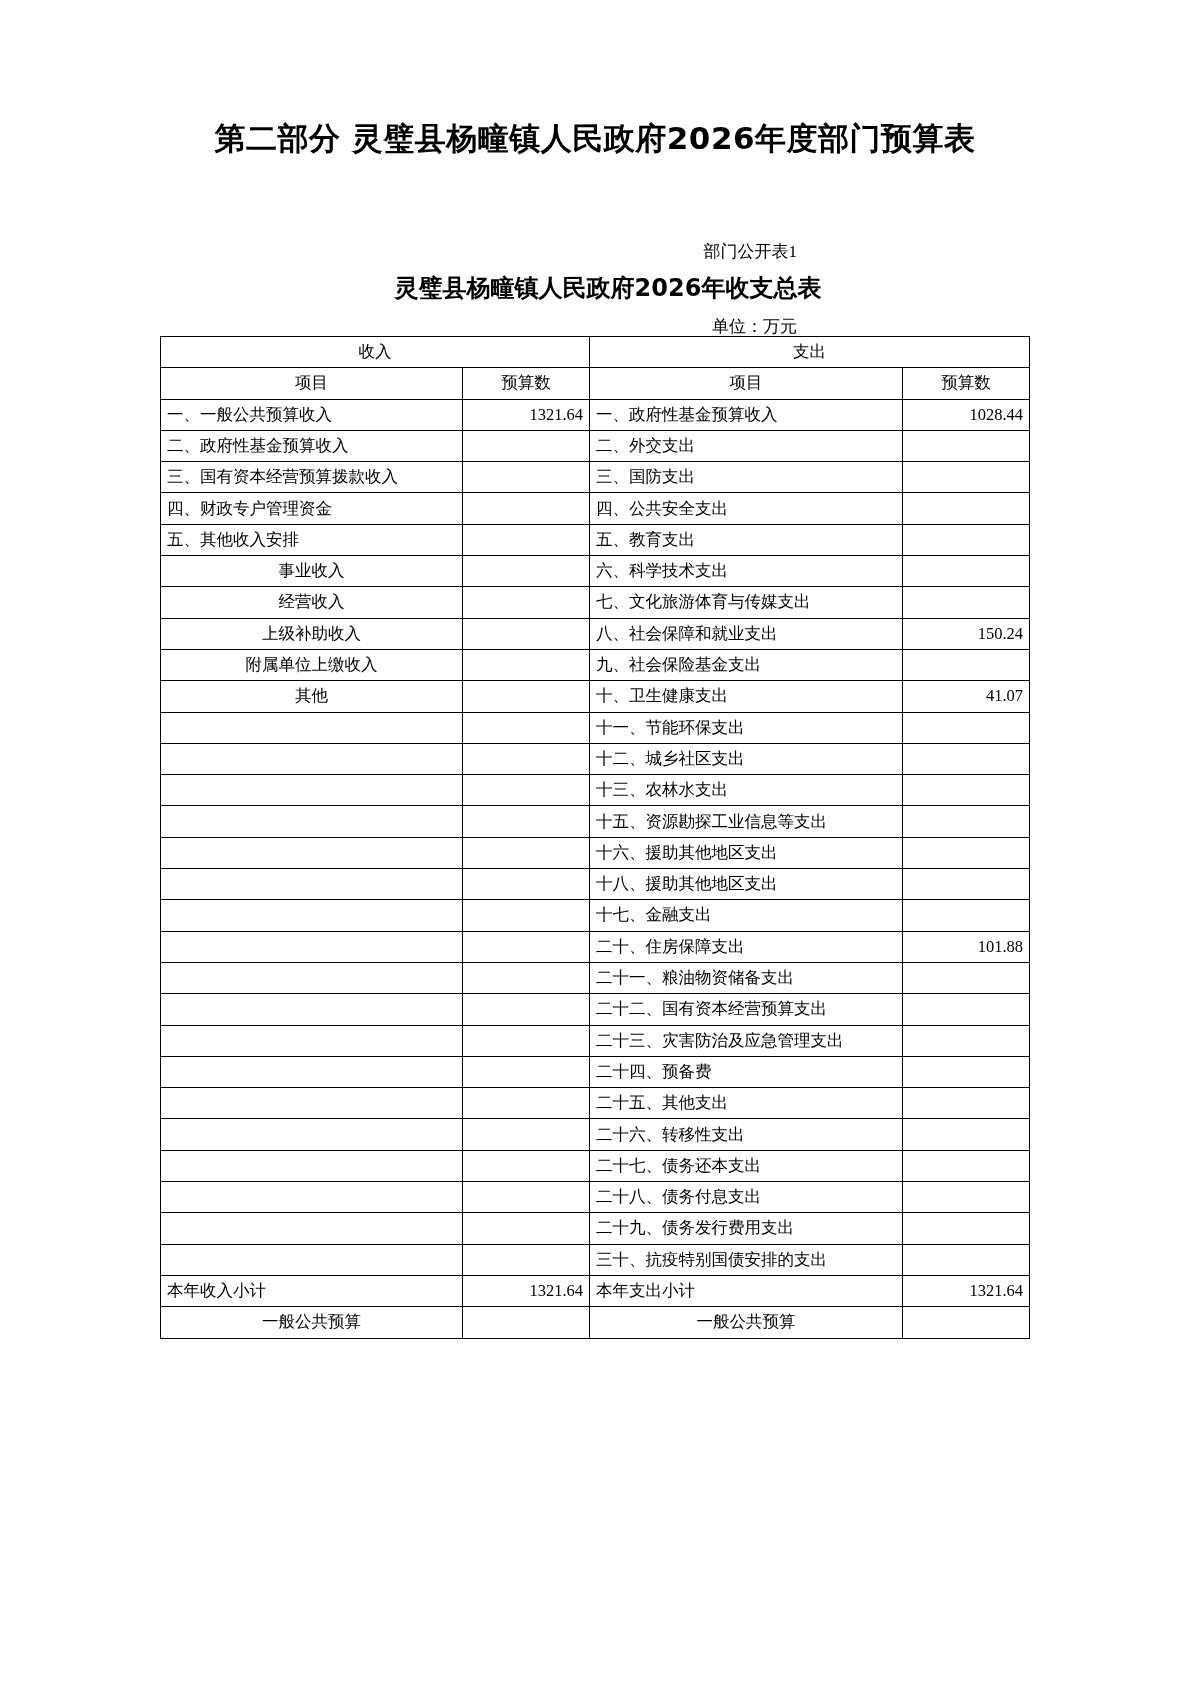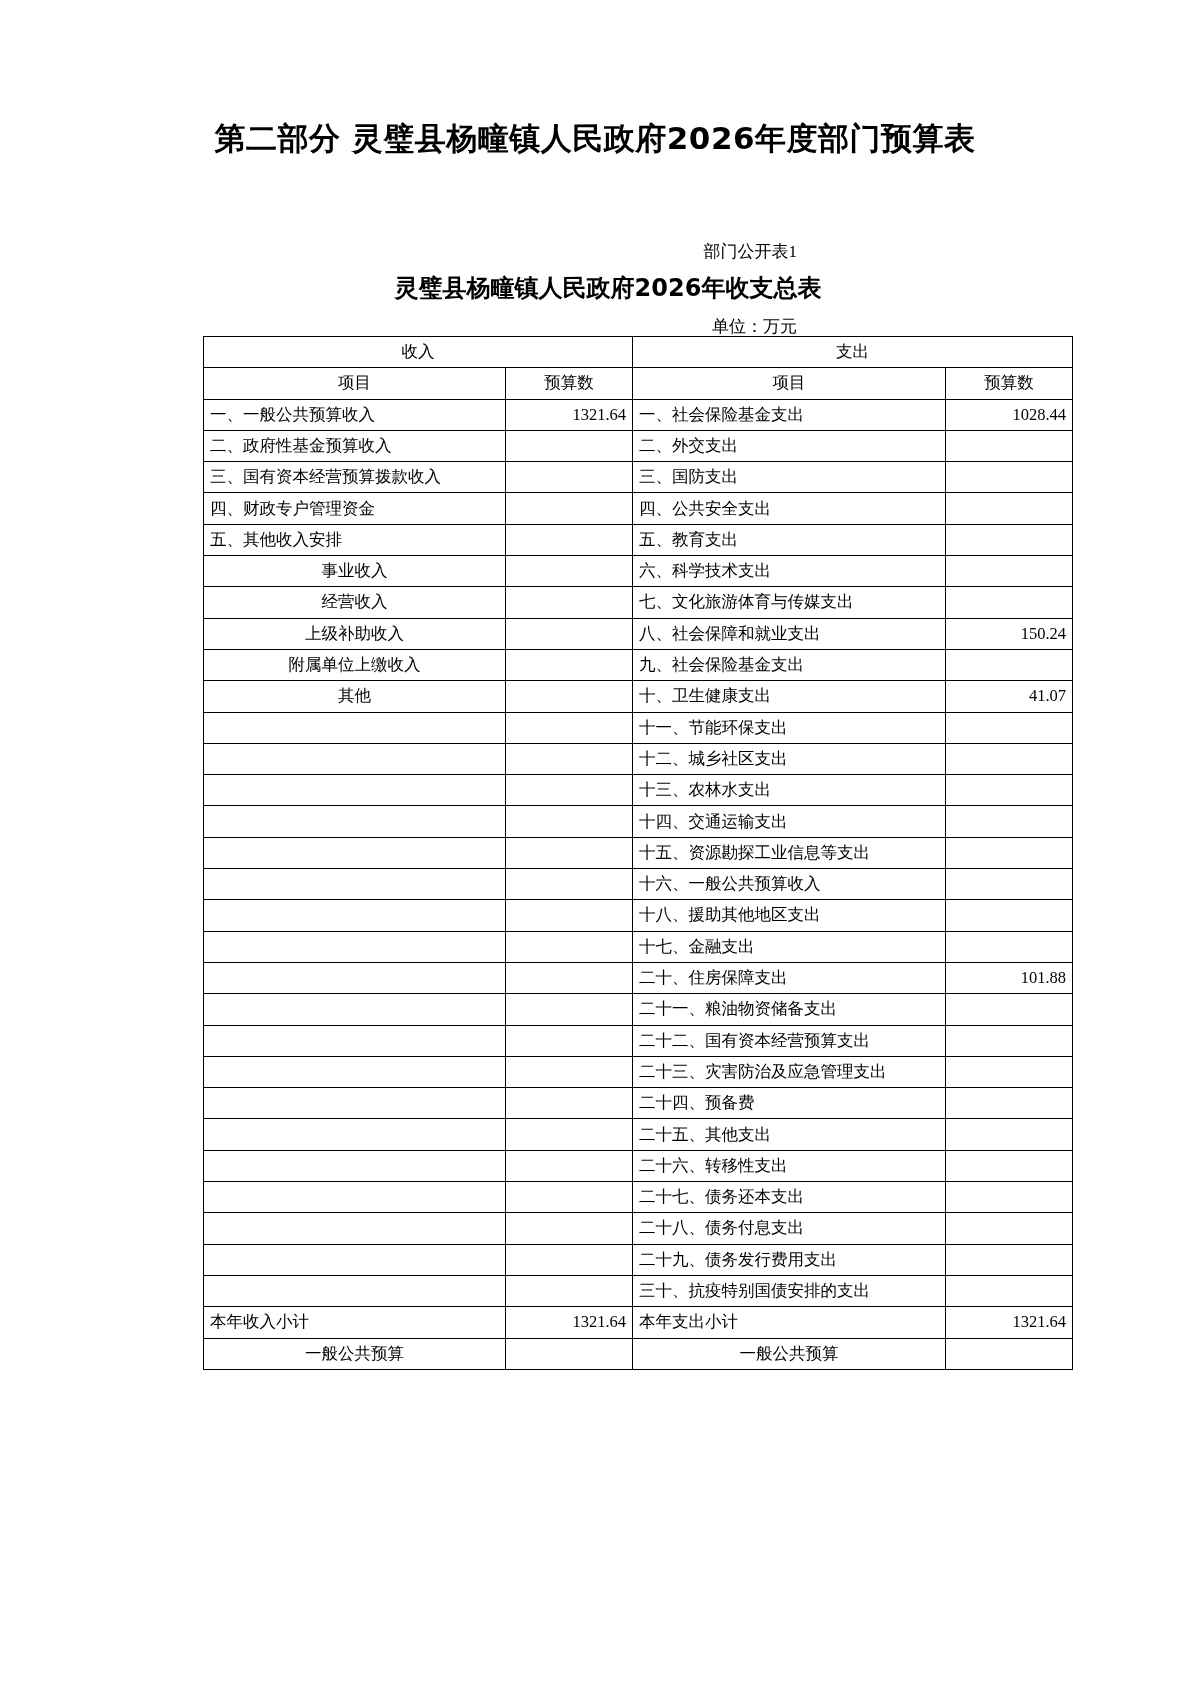--- a/index.html
+++ b/index.html
@@ -61,21 +61,20 @@
     font-size: 17px;
   }
   table.budget {
     position: absolute;
     top: 336px;
     left: 160px;
     width: 870px;
     border-collapse: collapse;
     table-layout: fixed;
     font-size: 16.5px;
-    margin-left: 43px;
   }
   table.budget td {
     border: 1px solid #000000;
     height: 30.3px;
     padding: 0 6px;
     vertical-align: middle;
     line-height: 1.1;
     overflow: hidden;
     white-space: nowrap;
   }
@@ -114,21 +113,21 @@
       </tr>
       <tr>
         <td class="hdr">项目</td>
         <td class="hdr">预算数</td>
         <td class="hdr">项目</td>
         <td class="hdr">预算数</td>
       </tr>
     <tr>
           <td>一、一般公共预算收入</td>
           <td class="right">1321.64</td>
-          <td>一、社会保险基金支出</td>
+          <td>一、政府性基金预算收入</td>
           <td class="right">1028.44</td>
         </tr>
         <tr>
           <td>二、政府性基金预算收入</td>
           <td class="right"></td>
           <td>二、外交支出</td>
           <td class="right"></td>
         </tr>
         <tr>
           <td>三、国有资本经营预算拨款收入</td>
@@ -192,33 +191,27 @@
         </tr>
         <tr>
           <td></td>
           <td class="right"></td>
           <td>十三、农林水支出</td>
           <td class="right"></td>
         </tr>
         <tr>
           <td></td>
           <td class="right"></td>
-          <td>十四、交通运输支出</td>
-          <td class="right"></td>
-        </tr>
-        <tr>
-          <td></td>
-          <td class="right"></td>
           <td>十五、资源勘探工业信息等支出</td>
           <td class="right"></td>
         </tr>
         <tr>
           <td></td>
           <td class="right"></td>
-          <td>十六、一般公共预算收入</td>
+          <td>十六、援助其他地区支出</td>
           <td class="right"></td>
         </tr>
         <tr>
           <td></td>
           <td class="right"></td>
           <td>十八、援助其他地区支出</td>
           <td class="right"></td>
         </tr>
         <tr>
           <td></td>

